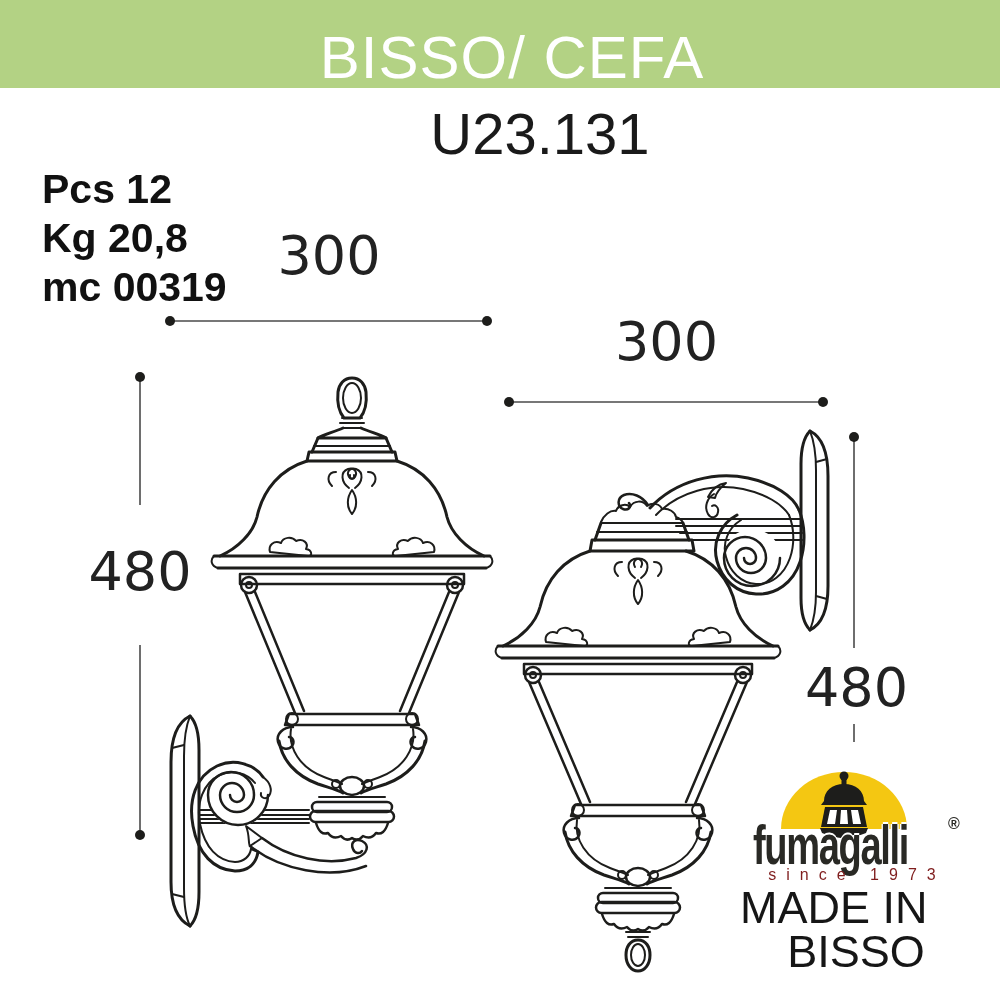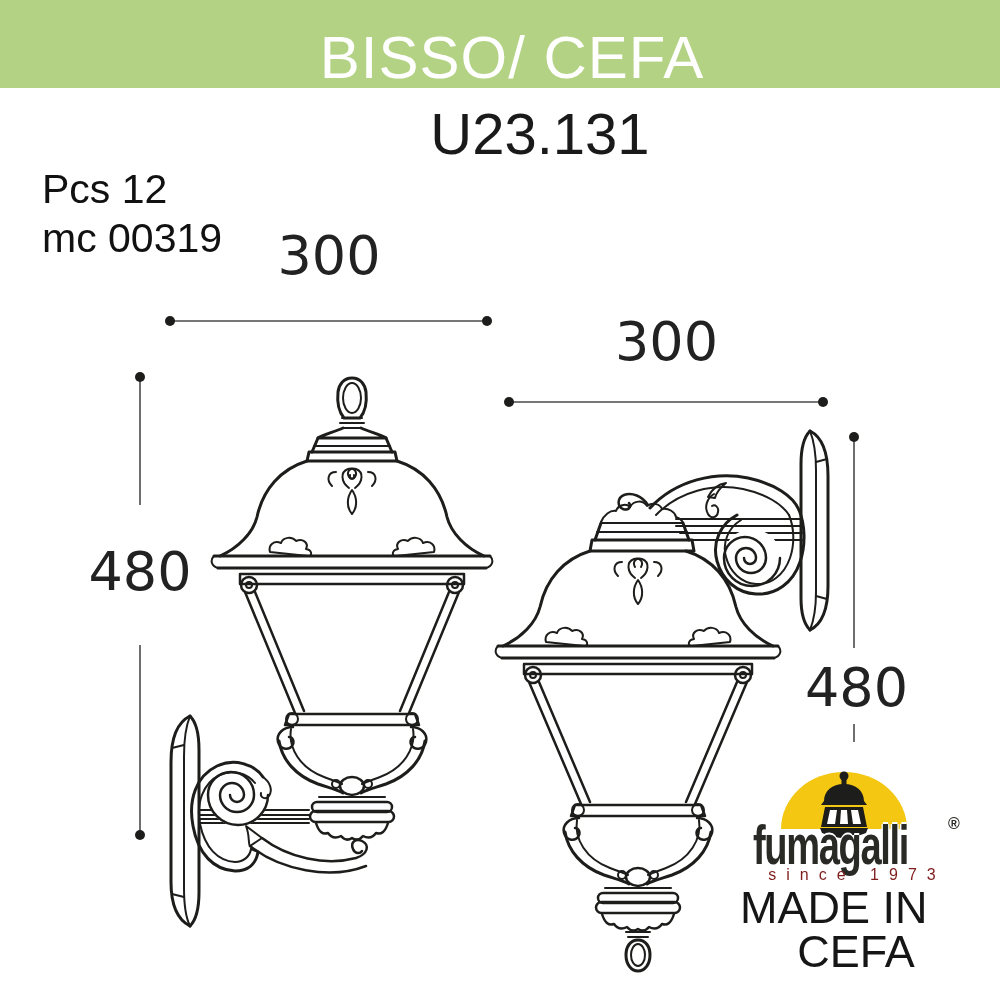--- a/index.html
+++ b/index.html
@@ -3,21 +3,21 @@
 <meta charset="utf-8">
 <style>
   html,body{margin:0;padding:0;background:#fff;}
   #page{position:relative;width:1000px;height:1000px;background:#ffffff;overflow:hidden;
         font-family:"Liberation Sans",sans-serif;}
   .banner{position:absolute;left:0;top:0;width:1000px;height:88px;background:#b3d284;}
   .banner h1{margin:12px;width:100%;text-align:center;line-height:92px;font-size:60px;
              font-weight:400;color:#ffffff;letter-spacing:1px;font-family:"Liberation Sans",sans-serif;}
   .code{position:absolute;left:0;top:100px;width:1000px;text-align:center;font-size:58px;
         color:#1a1a1a;font-weight:400;margin-left:40px;}
-  .specs{position:absolute;left:42px;top:165px;font-size:41px;line-height:49px;color:#111;}
+  .specs{position:absolute;left:42px;top:165px;font-size:41px;line-height:49px;color:#111;font-weight:bold;}
   .dim{position:absolute;font-family:"DejaVu Sans",sans-serif;font-size:54px;color:#222;
        text-align:center;font-weight:400;}
   #dim-up-w{left:170px;top:224px;width:318px;}
   #dim-dn-w{left:509px;top:310px;width:315px;}
   #dim-up-h{left:60px;top:540px;width:160px;}
   #dim-dn-h{left:784px;top:656px;width:145px;}
   svg.art{position:absolute;left:0;top:0;}
   .logo-word{position:absolute;left:753px;top:812px;width:212px;font-size:56px;font-weight:bold;
              color:#292925;letter-spacing:-2px;transform:scaleX(0.68);transform-origin:left center;
              white-space:nowrap;
@@ -36,20 +36,21 @@
 <div id="page">
 
   <div class="banner">
     <h1>BISSO/ CEFA</h1>
   </div>
 
   <div class="code">U23.131</div>
 
   <div class="specs">
     <div>Pcs 12</div>
+    <div>Kg 20,8</div>
     <div>mc 00319</div>
   </div>
 
   <svg class="art" width="1000" height="1000" viewBox="0 0 1000 1000">
 
     <g stroke="#4a4a4a" stroke-width="1.6" fill="#1d1d1b">
       <line x1="170" y1="321" x2="487" y2="321"></line>
       <circle cx="170" cy="321" r="5" stroke="none"></circle>
         <circle cx="487" cy="321" r="5" stroke="none"></circle>
       <line x1="509" y1="402" x2="823" y2="402"></line>
@@ -235,15 +236,15 @@
 
   <div class="dim" id="dim-up-w">300</div>
   <div class="dim" id="dim-dn-w">300</div>
   <div class="dim" id="dim-up-h">480</div>
   <div class="dim" id="dim-dn-h">480</div>
 
   <div class="logo-word">fumagalli</div>
   <div class="logo-reg">®</div>
   <div class="logo-since">since 1973</div>
   <div class="logo-made1">MADE IN</div>
-  <div class="logo-made2">CEFA</div>
+  <div class="logo-made2">BISSO</div>
 
 </div>
 
 </body></html>

